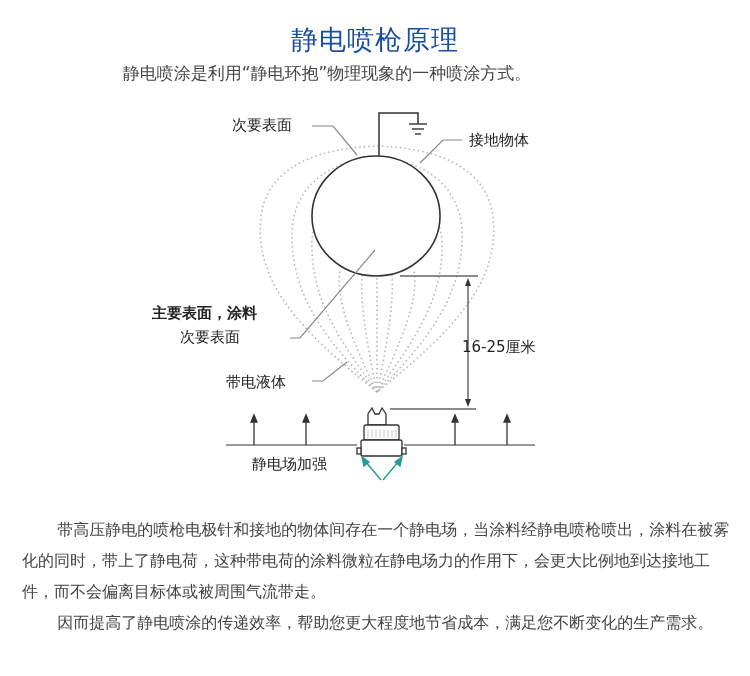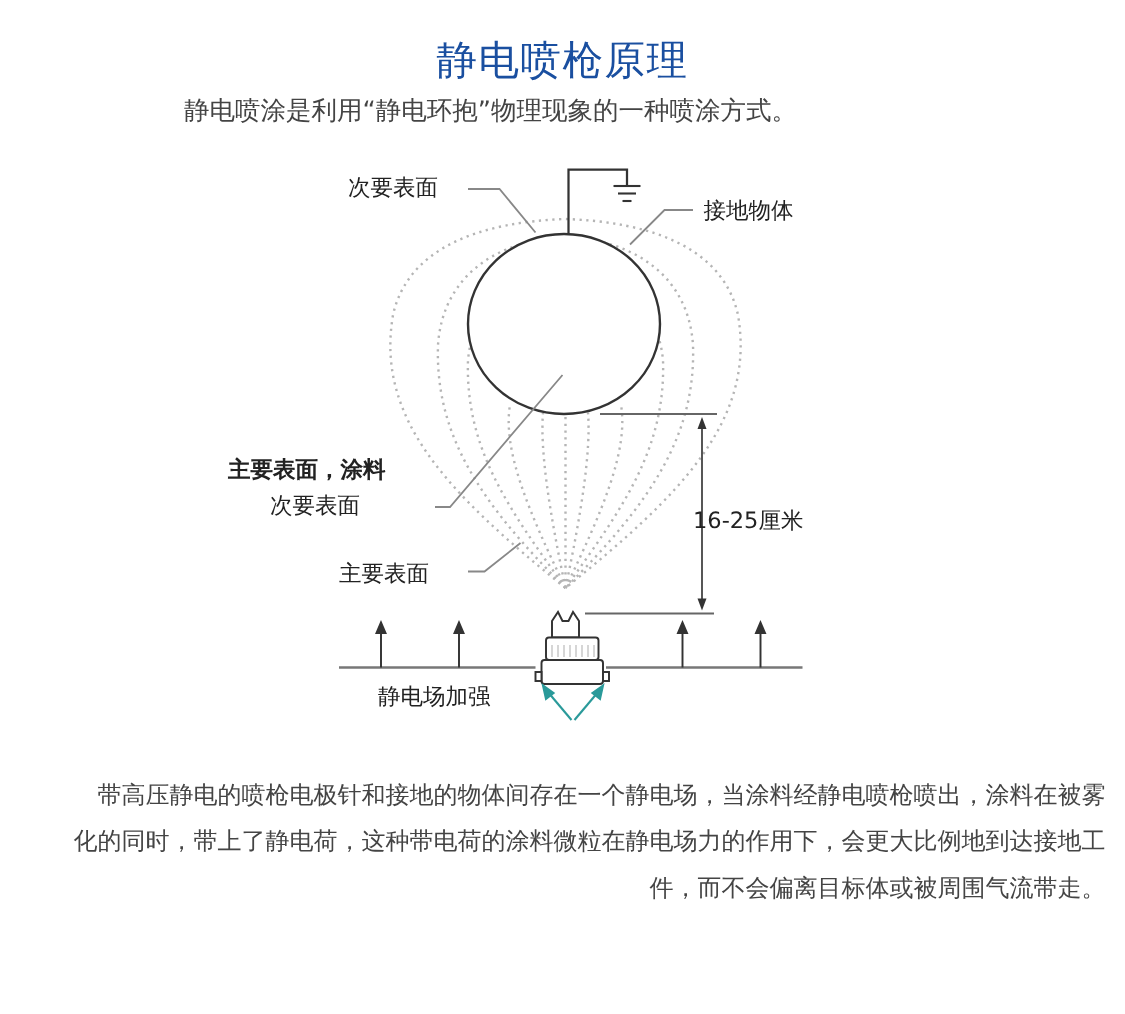--- a/index.html
+++ b/index.html
@@ -4,21 +4,21 @@
 <style>
   html, body { margin:0; padding:0; background:#ffffff; }
   body { width:750px; height:676px; position:relative; overflow:hidden;
          font-family:"DejaVu Sans", "Liberation Sans", sans-serif; color:#333; }
   .title { position:absolute; top:22px; left:0; width:750px; text-align:center;
            font-size:27px; color:#1a4fa0; letter-spacing:1px; }
   .subtitle { position:absolute; top:62px; left:0; width:654px; text-align:center;
               font-size:17px; color:#444; }
   .diagram { position:absolute; left:0; top:100px; width:750px; height:400px;text-align:center; }
   .lbl { position:absolute; font-size:15px; color:#222; white-space:nowrap; }
-  .para { position:absolute; left:22px; width:715px; font-size:16px; line-height:31px; color:#444;text-align:right; }
+  .para { position:absolute; left:22px; width:715px; font-size:16px; line-height:31px; color:#444; }
   .para p { margin:0; }
   .indent { text-indent:2.2em; }
 </style>
 </head>
 <body>
 
 <div class="title">静电喷枪原理</div>
 <div class="subtitle">静电喷涂是利用“静电环抱”物理现象的一种喷涂方式。</div>
 
 <div class="diagram">
@@ -93,20 +93,21 @@
         <polygon points="362,457 364,466 369,462"></polygon>
       <line x1="383" y1="480" x2="399" y2="461"></line>
         <polygon points="402,457 395,462 400,466"></polygon>
     </g>
   </svg>
 
   <div class="lbl" style="left:232px;top:16px;">次要表面</div>
   <div class="lbl" style="left:469px;top:31px;">接地物体</div>
   <div class="lbl" style="left:152px;top:204px;font-weight:bold;">主要表面，涂料</div>
   <div class="lbl" style="left:180px;top:228px;">次要表面</div>
-  <div class="lbl" style="left:226px;top:273px;">主要表面</div>
+  <div class="lbl" style="left:226px;top:273px;">带电液体</div>
   <div class="lbl" style="left:462px;top:238px;">16-25厘米</div>
   <div class="lbl" style="left:228px;top:355px;margin-left:24px;">静电场加强</div>
 </div>
 
 <div class="para" style="top:514px;">
   <p class="indent">带高压静电的喷枪电极针和接地的物体间存在一个静电场，当涂料经静电喷枪喷出，涂料在被雾化的同时，带上了静电荷，这种带电荷的涂料微粒在静电场力的作用下，会更大比例地到达接地工件，而不会偏离目标体或被周围气流带走。</p>
+  <p class="indent">因而提高了静电喷涂的传递效率，帮助您更大程度地节省成本，满足您不断变化的生产需求。</p>
 </div>
 
 </body></html>

